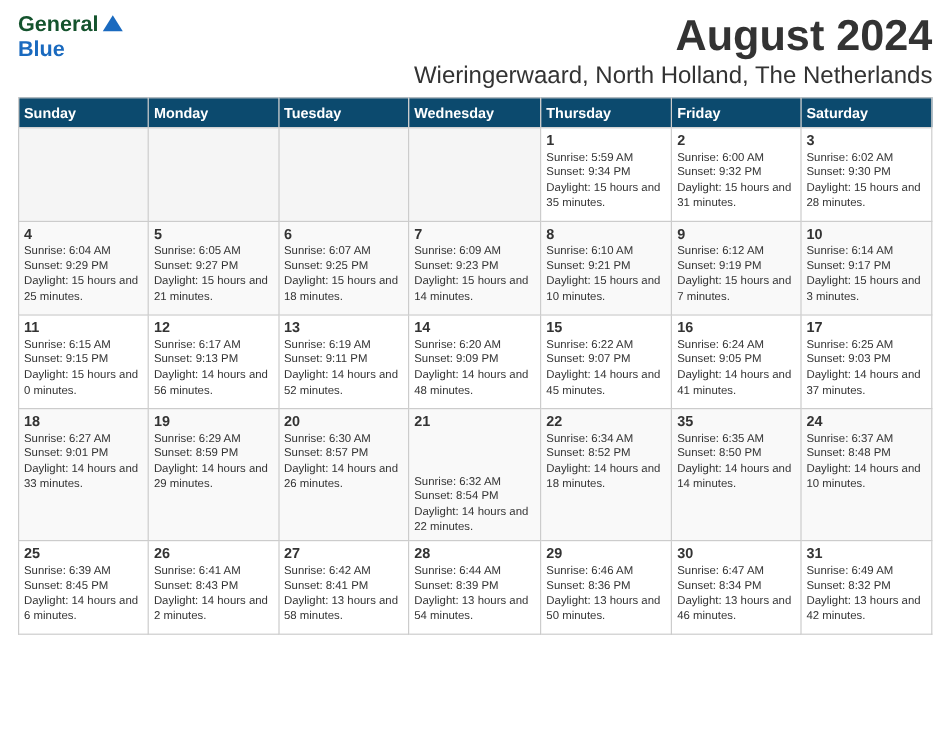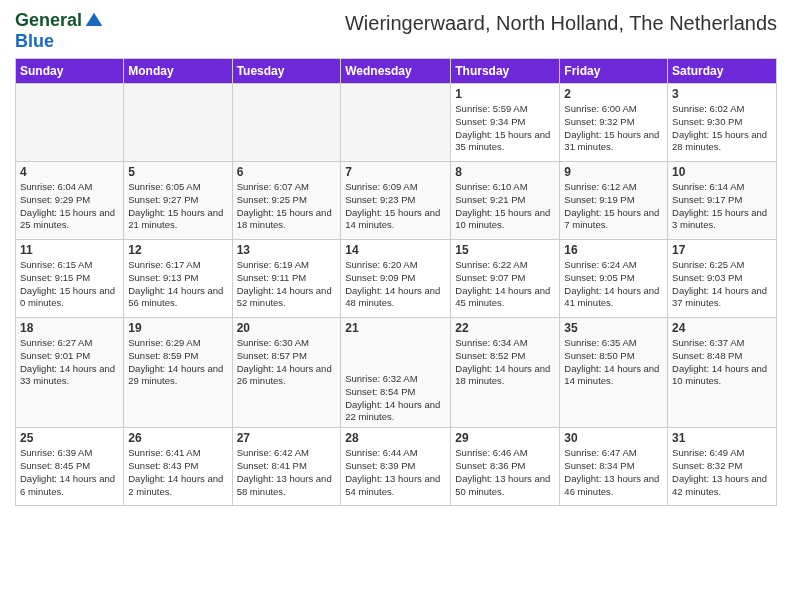--- a/index.html
+++ b/index.html
@@ -58,21 +58,21 @@
       font-size: 20px;
       color: #333;
       margin-top: 2px;
     }
     .calendar {
       width: 100%;
       border-collapse: collapse;
       font-size: 10px;
     }
     .calendar th {
-      background: #6d28d9;
+      background: #0c4a6e;
       color: #fff;
       padding: 5px 4px;
       text-align: left;
       font-size: 12px;
       font-weight: bold;
       border: 1px solid #ccc;
     }
     .calendar td {
       border: 1px solid #ccc;
       vertical-align: top;
@@ -117,20 +117,21 @@
     <div class="logo">
       <div class="logo-text">
         <span class="logo-general">General</span>
         <svg class="logo-icon" viewBox="0 0 24 24">
           <polygon points="12,2 22,18 2,18" fill="#1a6abf"></polygon>
         </svg>
       </div>
       <span class="logo-blue">Blue</span>
     </div>
     <div class="title-area">
+      <div class="main-title">August 2024</div>
       <div class="subtitle">Wieringerwaard, North Holland, The Netherlands</div>
     </div>
   </div>
 
   <table class="calendar">
     <thead>
       <tr>
 
       <th>Sunday</th>
           <th>Monday</th>

